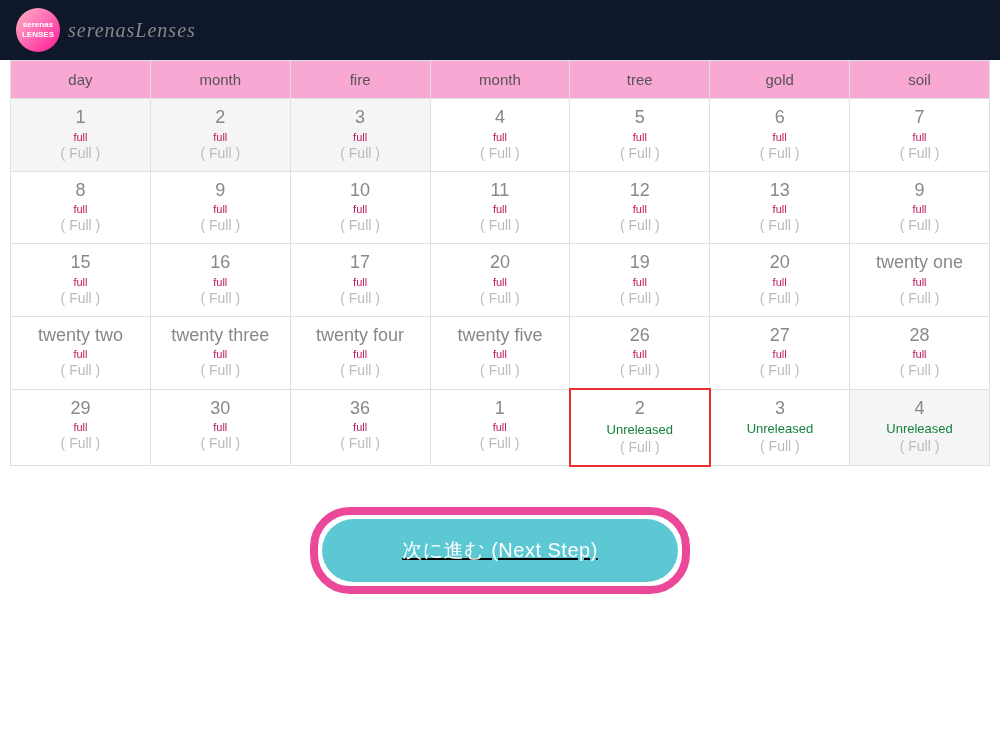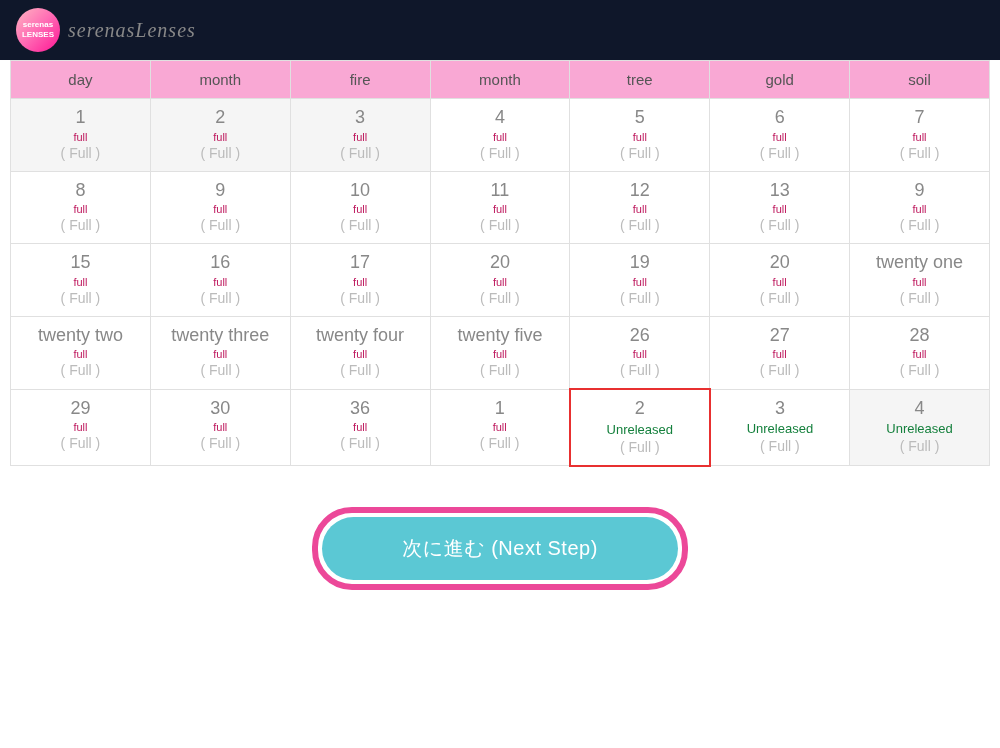--- a/index.html
+++ b/index.html
@@ -111,24 +111,25 @@
     }
 
     
     .button-area {
       display: flex;
       justify-content: center;
       margin: 40px auto 30px;
     }
 
     .next-step-wrapper {
-      border: 6px solid #ec4899;
+      border: 8px solid #ec4899;
       border-radius: 40px;
       padding: 4px;
       display: inline-block;
+      text-decoration: underline;
     }
 
     .next-step-btn {
       background: #5bc8d4;
       color: white;
       font-size: 20px;
       border: none;
       border-radius: 35px;
       padding: 18px 80px;
       cursor: pointer;

